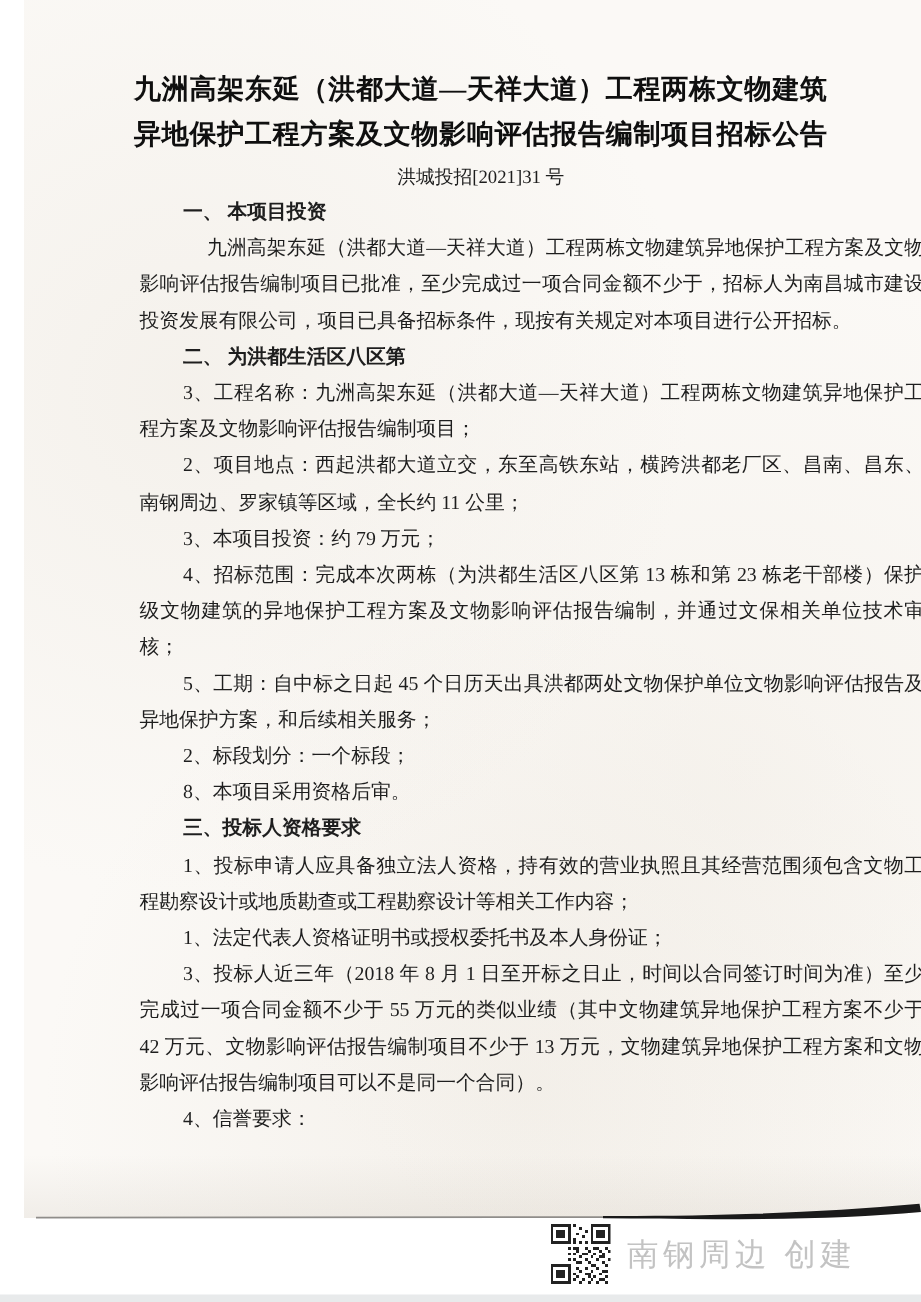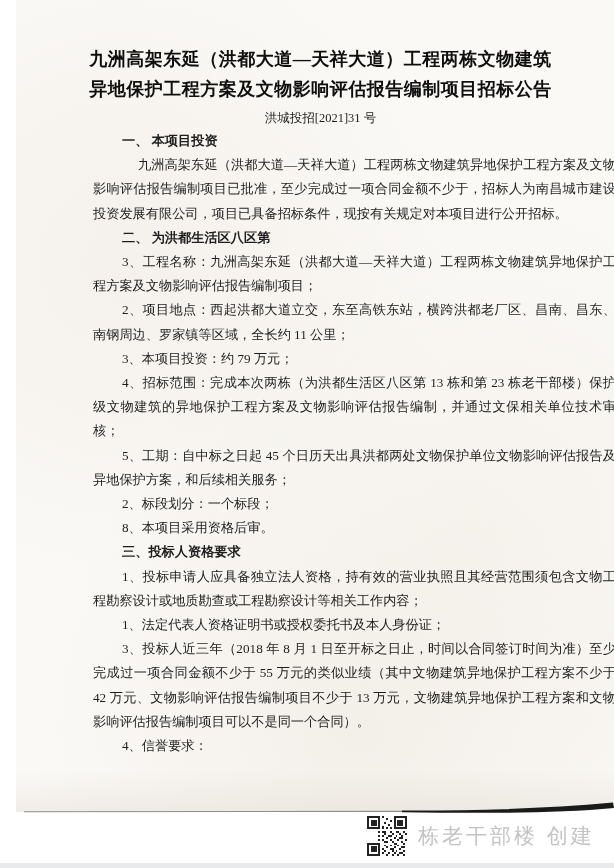--- a/index.html
+++ b/index.html
@@ -204,18 +204,18 @@
           <rect x="8" y="19" width="1" height="1"></rect>
           <rect x="11" y="19" width="1" height="1"></rect>
         <rect x="14" y="19" width="1" height="1"></rect>
           <rect x="17" y="19" width="2" height="1"></rect>
           <rect x="10" y="20" width="1" height="1"></rect>
         <rect x="13" y="20" width="1" height="1"></rect>
           <rect x="16" y="20" width="1" height="1"></rect>
           <rect x="19" y="20" width="1" height="1"></rect>
       </g>
     </svg>
-    <span class="wm-text">栋老干部楼 创建</span>
+    <span class="wm-text">南钢周边 创建</span>
   </div>
 
   <div class="bottom-strip"></div>
 
 </div>
 
 </body></html>

